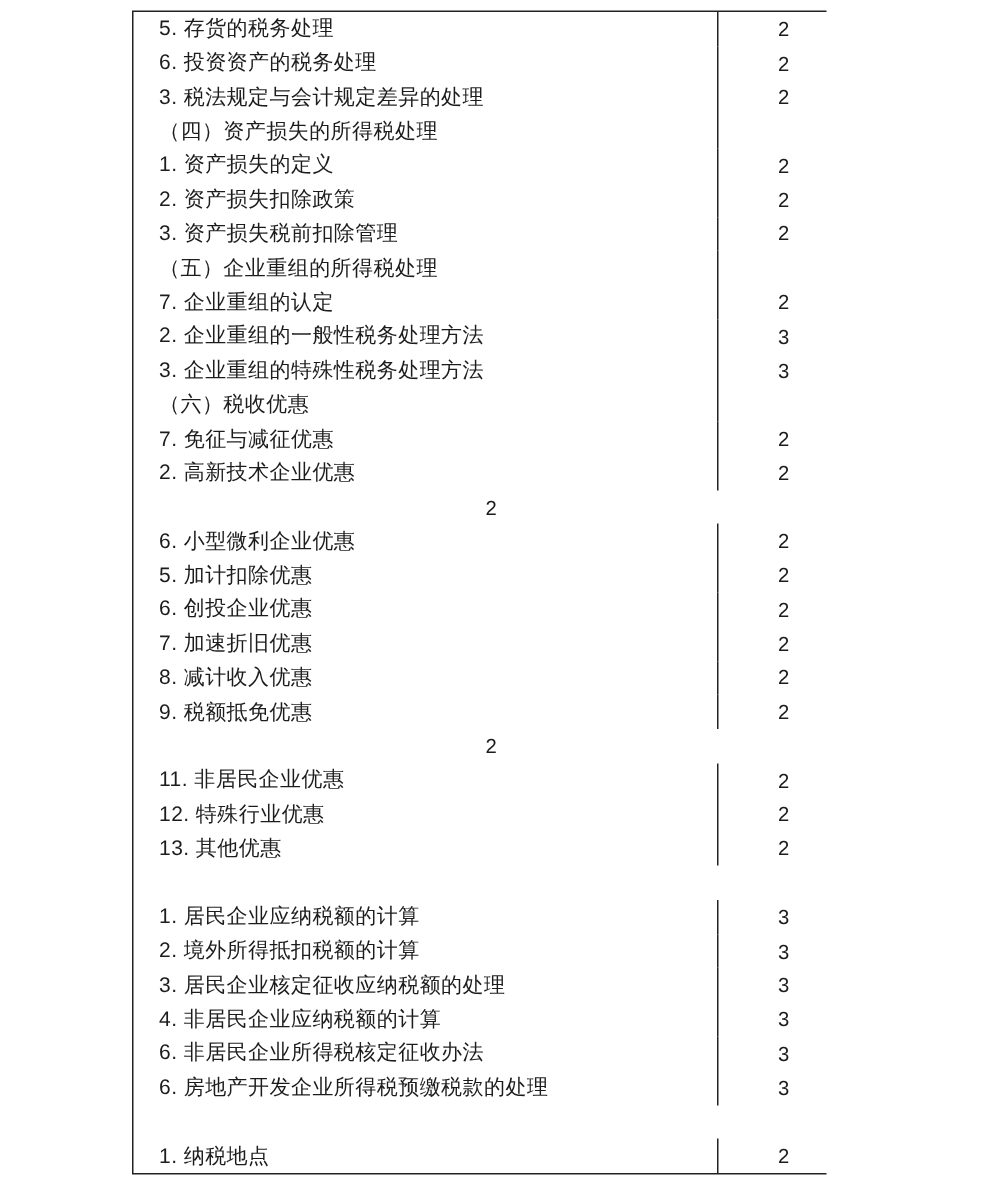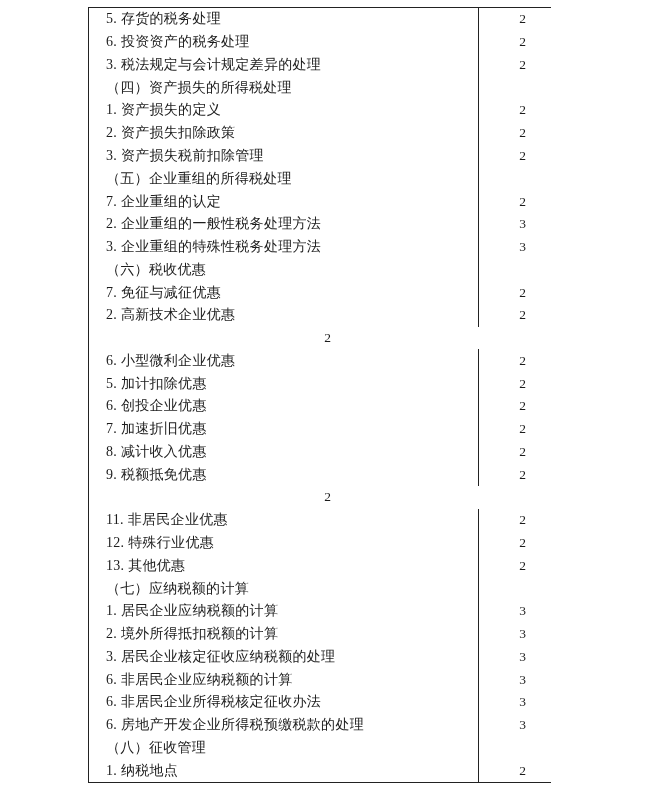--- a/index.html
+++ b/index.html
@@ -5,21 +5,21 @@
   html, body {
     margin: 0;
     padding: 0;
     background: #ffffff;
   }
   .page {
     position: relative;
     width: 551px;
     height: 797px;
     background: #ffffff;
-    font-family: Liberation Serif, serif;
+    font-family: Liberation Sans, sans-serif;
     color: #1c1c1c;
     overflow: hidden;
     text-align: center;
   }
   .toc-table {
     position: absolute;
     left: 88px;
     top: 7px;
     width: 479px;
     height: 776px;
@@ -175,56 +175,54 @@
     <div class="cell topic">12. 特殊行业优惠</div>
     <div class="cell hours">2</div>
   </div>
 
   <div class="row">
     <div class="cell topic">13. 其他优惠</div>
     <div class="cell hours">2</div>
   </div>
 
   <div class="row">
-    <div class="cell topic">（七）应纳税额的计算</div>
     <div class="cell hours"></div>
   </div>
 
   <div class="row">
     <div class="cell topic">1. 居民企业应纳税额的计算</div>
     <div class="cell hours">3</div>
   </div>
 
   <div class="row">
     <div class="cell topic">2. 境外所得抵扣税额的计算</div>
     <div class="cell hours">3</div>
   </div>
 
   <div class="row">
     <div class="cell topic">3. 居民企业核定征收应纳税额的处理</div>
     <div class="cell hours">3</div>
   </div>
 
   <div class="row">
-    <div class="cell topic">6. 非居民企业应纳税额的计算</div>
+    <div class="cell topic">4. 非居民企业应纳税额的计算</div>
     <div class="cell hours">3</div>
   </div>
 
   <div class="row">
     <div class="cell topic">6. 非居民企业所得税核定征收办法</div>
     <div class="cell hours">3</div>
   </div>
 
   <div class="row">
     <div class="cell topic">6. 房地产开发企业所得税预缴税款的处理</div>
     <div class="cell hours">3</div>
   </div>
 
   <div class="row">
-    <div class="cell topic">（八）征收管理</div>
     <div class="cell hours"></div>
   </div>
 
   <div class="row">
     <div class="cell topic">1. 纳税地点</div>
     <div class="cell hours">2</div>
   </div>
 </div>
 </div>
 

